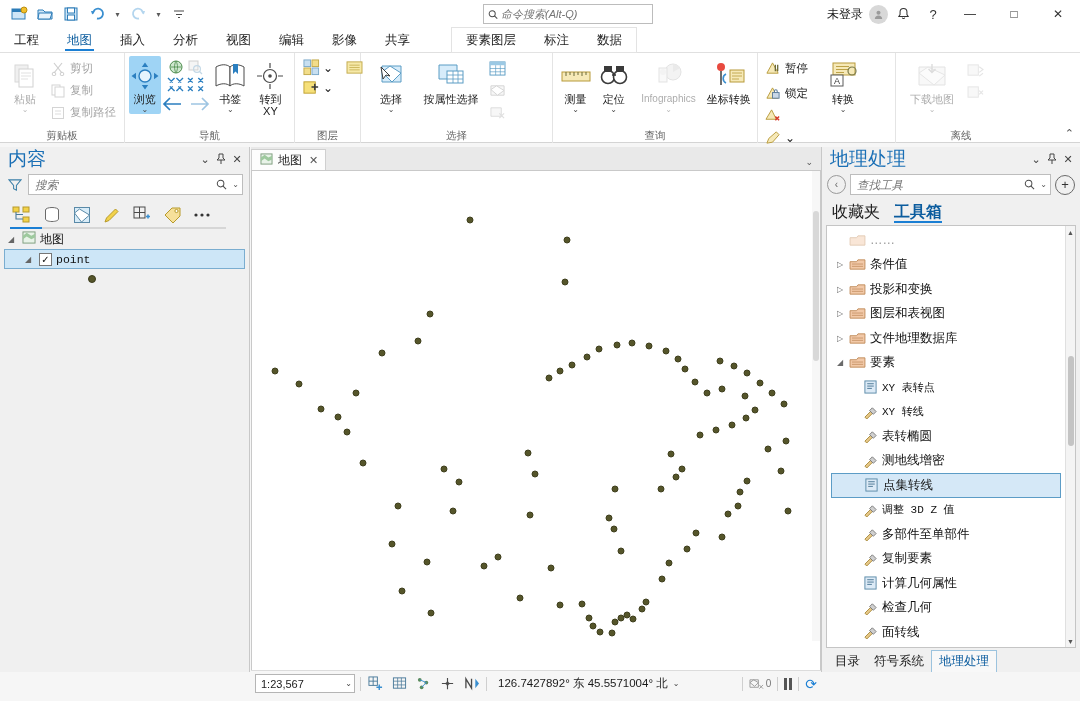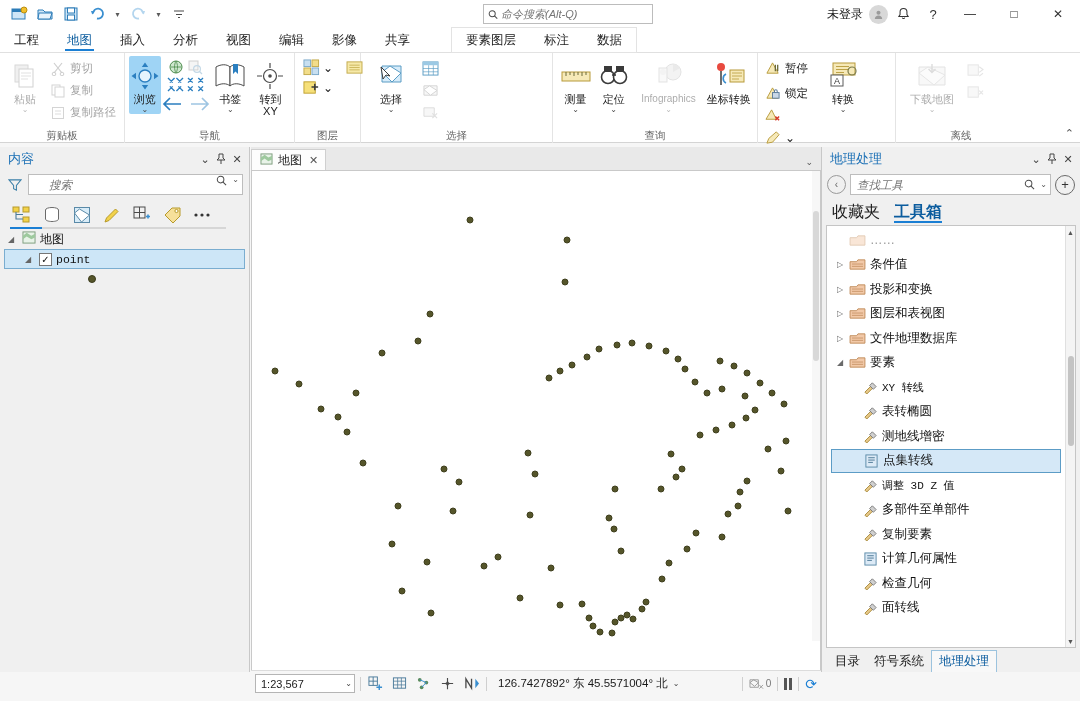--- a/index.html
+++ b/index.html
@@ -115,34 +115,34 @@
   .navpad { display: flex; flex-direction: column; align-items: center; gap: 1px; padding-top: 2px; }
   .ribbon-collapse {
     position: absolute; right: 6px; bottom: 2px; font-size: 11px; color: #555;
   }
 
   
   .panel-header {
     height: 24px; display: flex; align-items: center; padding: 0 4px 0 8px;
     background: #f0f0f0;
   }
-  .panel-title { font-size: 13px; color: #1a6fb5; flex: 1; font-family: Liberation Serif, serif; }
+  .panel-title { font-size: 19px; color: #1a6fb5; flex: 1; font-family: Liberation Serif, serif; }
   .panel-btn { width: 16px; height: 18px; display:flex; align-items:center; justify-content:center; color:#444; font-size:11px; }
 
   
   .contents {
     position: absolute; left: 0; top: 147px; width: 250px; height: 525px;
     background: #f0f0f0; border-right: 1px solid #c8c8c8;
     display: flex; flex-direction: column;
   }
   .c-searchrow { display: flex; align-items: center; gap: 4px; padding: 3px 6px 4px 6px; }
   .c-filter { width: 18px; height: 18px; display:flex; align-items:center; justify-content:center; }
   .c-searchbox {
     flex: 1; height: 21px; background: #fff; border: 1px solid #bdbdbd;
-    display: flex; padding: 0 3px 0 20px; gap: 3px;
+    display: flex; align-items: center; padding: 0 3px 0 6px; gap: 3px;
   }
   .c-searchbox input {
     border: none; outline: none; flex: 1; font-size: 11.5px; font-style: italic;
     color: #9a9a9a; font-family: "Liberation Sans", sans-serif; background: transparent;
   }
   .c-iconrow {
     display: flex; align-items: center; gap: 6px; padding: 2px 8px 0 10px;
     position: relative; height: 30px;
   }
   .c-ico { width: 24px; height: 24px; display:flex; align-items:center; justify-content:center; }
@@ -526,20 +526,30 @@
         <div class="bigbtn">
           <span class="bi">
             <svg width="30" height="28" viewBox="0 0 30 28">
                 <path d="M6 4h19v16H6z" fill="#d7ecfa" stroke="#5a9cc4"></path>
                 <path d="M6 10l8-6 11 7-9 9z" fill="#fff" stroke="#5a9cc4"></path>
                 <path d="M5 5l2 12 3-4 4 1z" fill="#fff" stroke="#3a3a3a"></path>
               </svg>
           </span>
           <span class="bl">选择</span>
           <span class="bcaret">⌄</span>
+        </div>
+        <div class="bigbtn" style="width:66px">
+          <span class="bi">
+            <svg width="32" height="28" viewBox="0 0 32 28">
+                <path d="M4 3h18v14H4z" fill="#d7ecfa" stroke="#5a9cc4"></path>
+                <rect x="12" y="9" width="16" height="12" fill="#fff" stroke="#5a9cc4"></rect>
+                <path d="M12 13h16M12 17h16M18 9v12M23 9v12" stroke="#5a9cc4" stroke-width=".8"></path>
+              </svg>
+          </span>
+          <span class="bl">按属性选择</span>
         </div>
         <div class="smallcol" style="padding-left:2px;">
           <div class="smallbtn">
             <span class="si">
               <svg width="17" height="15" viewBox="0 0 18 16">
                   <rect x="1" y="1" width="16" height="14" fill="#fff" stroke="#5a9cc4"></rect>
                   <rect x="1" y="1" width="16" height="3.5" fill="#9cc9e4"></rect>
                   <path d="M1 8h16M1 11.5h16M7 4.5v10.5M12 4.5v10.5" stroke="#5a9cc4" stroke-width=".7"></path>
                 </svg>
             </span>
@@ -1074,20 +1084,29 @@
               <svg width="17" height="13" viewBox="0 0 18 14">
                 <path d="M1 4h7l1.5-2H17v10H1z" fill="#f2c9a8" stroke="#c08a5a"></path>
                 <path d="M3 6.5h12M3 9h12" stroke="#c08a5a" stroke-width=".8"></path>
               </svg>
             </span>
             <span class="gp-label">要素</span>
           </div>
           <div class="gp-row lvl2">
             <span style="display: flex; align-items: center;">
               <svg width="15" height="14" viewBox="0 0 16 15">
+                <rect x="2" y="1" width="12" height="13" fill="#dceaf6" stroke="#5a8aa8"></rect>
+                <path d="M4.5 4h7M4.5 6.5h7M4.5 9h5" stroke="#3a6a8a" stroke-width=".9"></path>
+              </svg>
+            </span>
+            <span class="gp-label mono">XY 表转点</span>
+          </div>
+          <div class="gp-row lvl2">
+            <span style="display: flex; align-items: center;">
+              <svg width="15" height="14" viewBox="0 0 16 15">
                 <path d="M2 13L8 7l2 2-6 6z" fill="#e8c98a" stroke="#a88a3a"></path>
                 <path d="M7 6l3-3 4 4-3 3z" fill="#cfcfcf" stroke="#7a7a7a"></path>
               </svg>
             </span>
             <span class="gp-label mono">XY 转线</span>
           </div>
           <div class="gp-row lvl2">
             <span style="display: flex; align-items: center;">
               <svg width="15" height="14" viewBox="0 0 16 15">
                 <path d="M2 13L8 7l2 2-6 6z" fill="#e8c98a" stroke="#a88a3a"></path>

